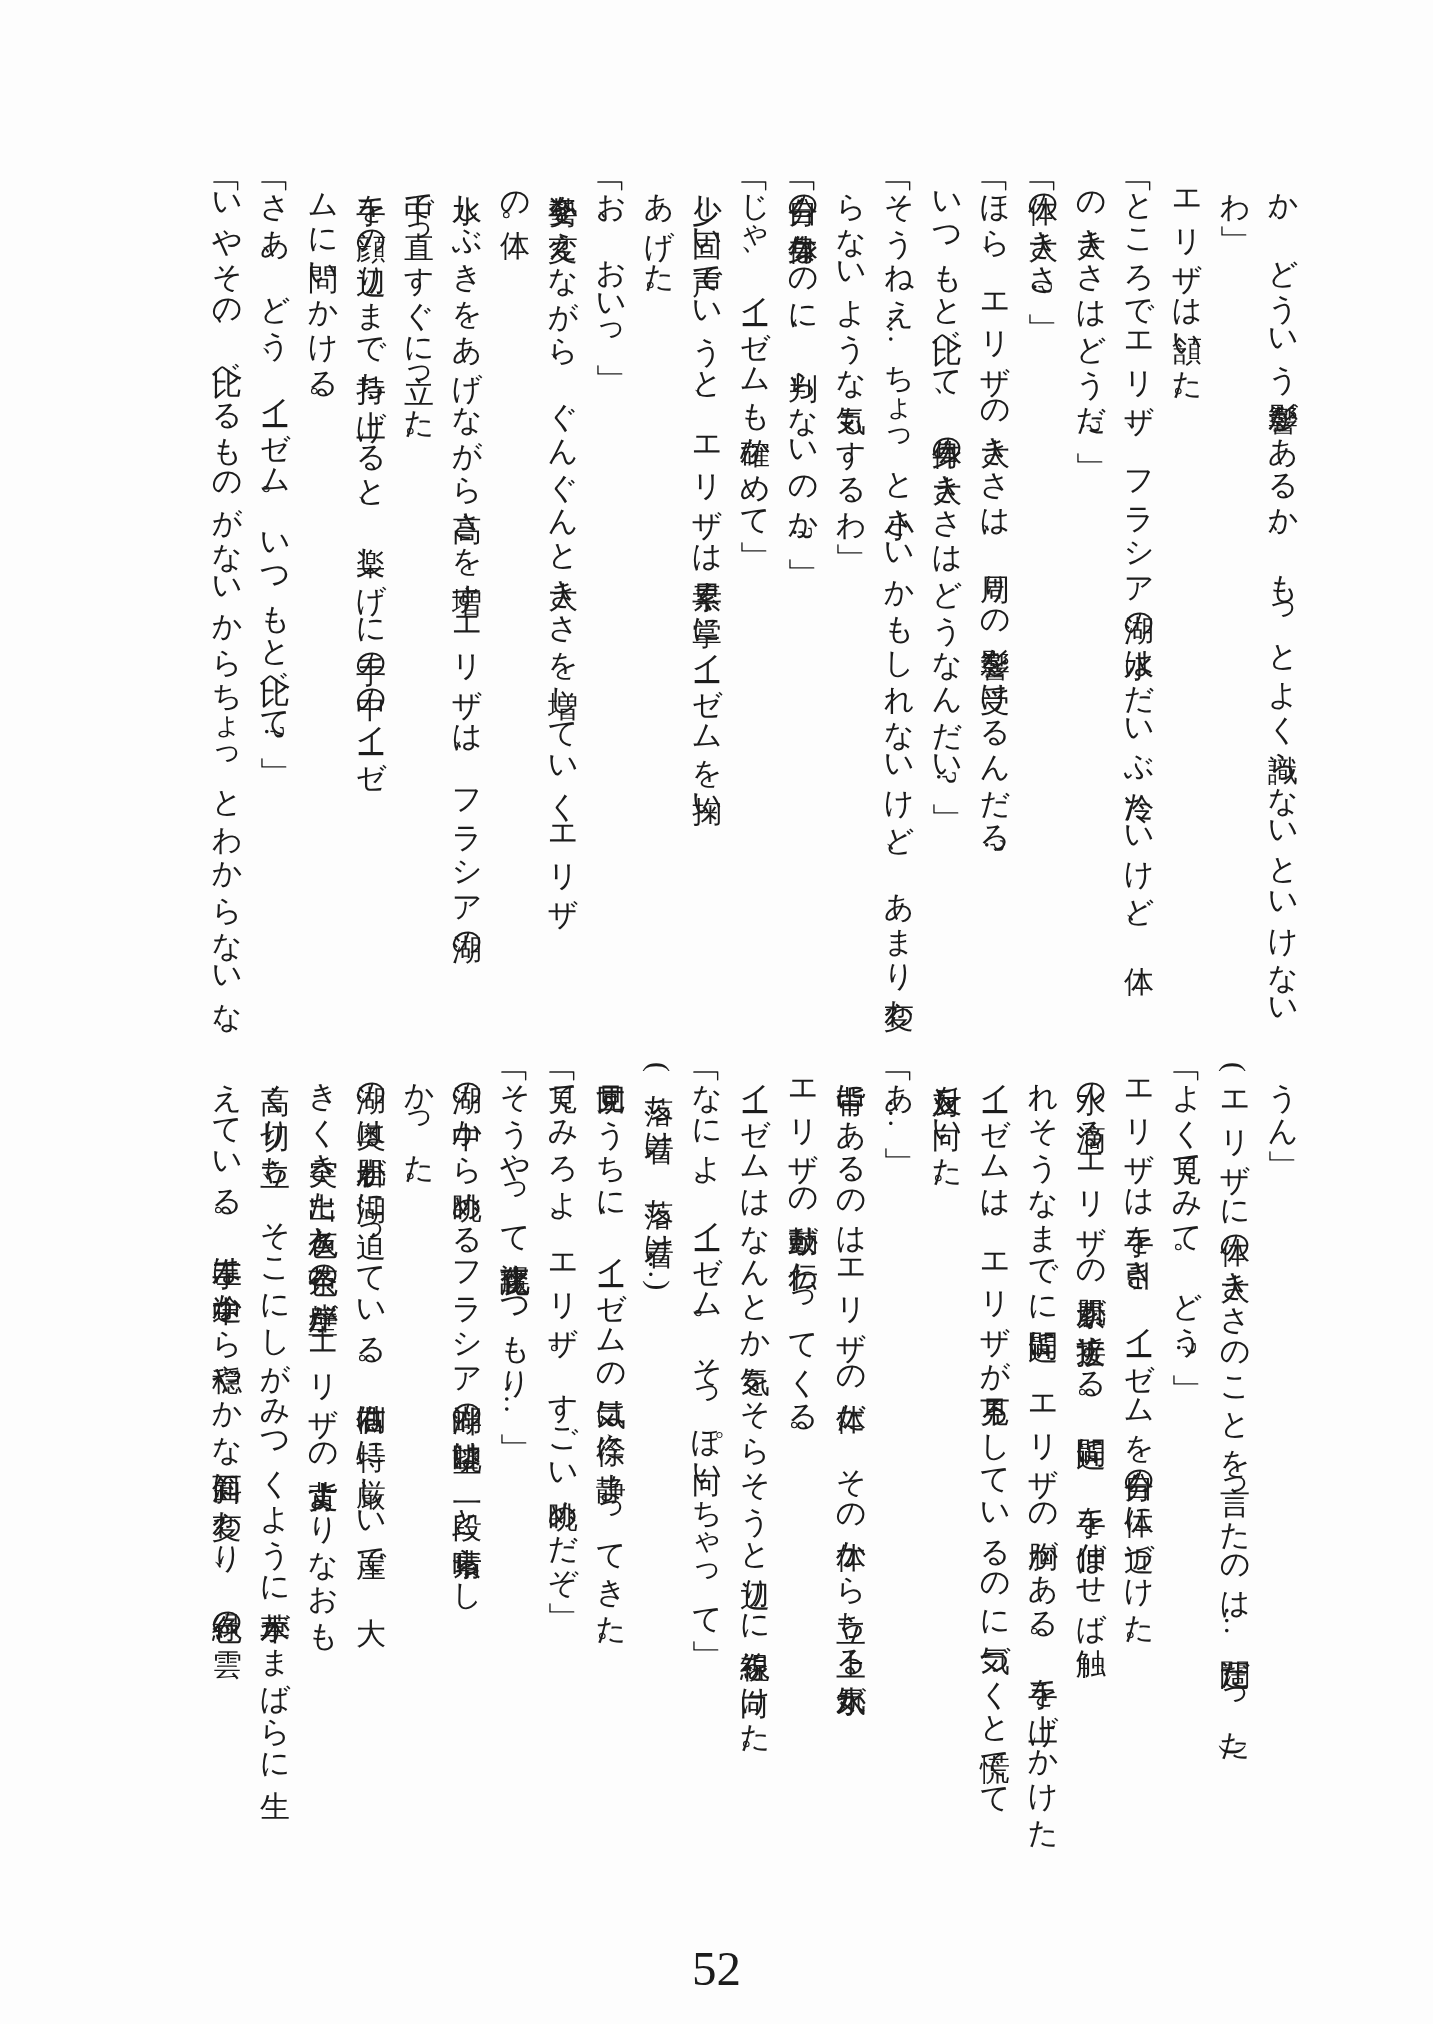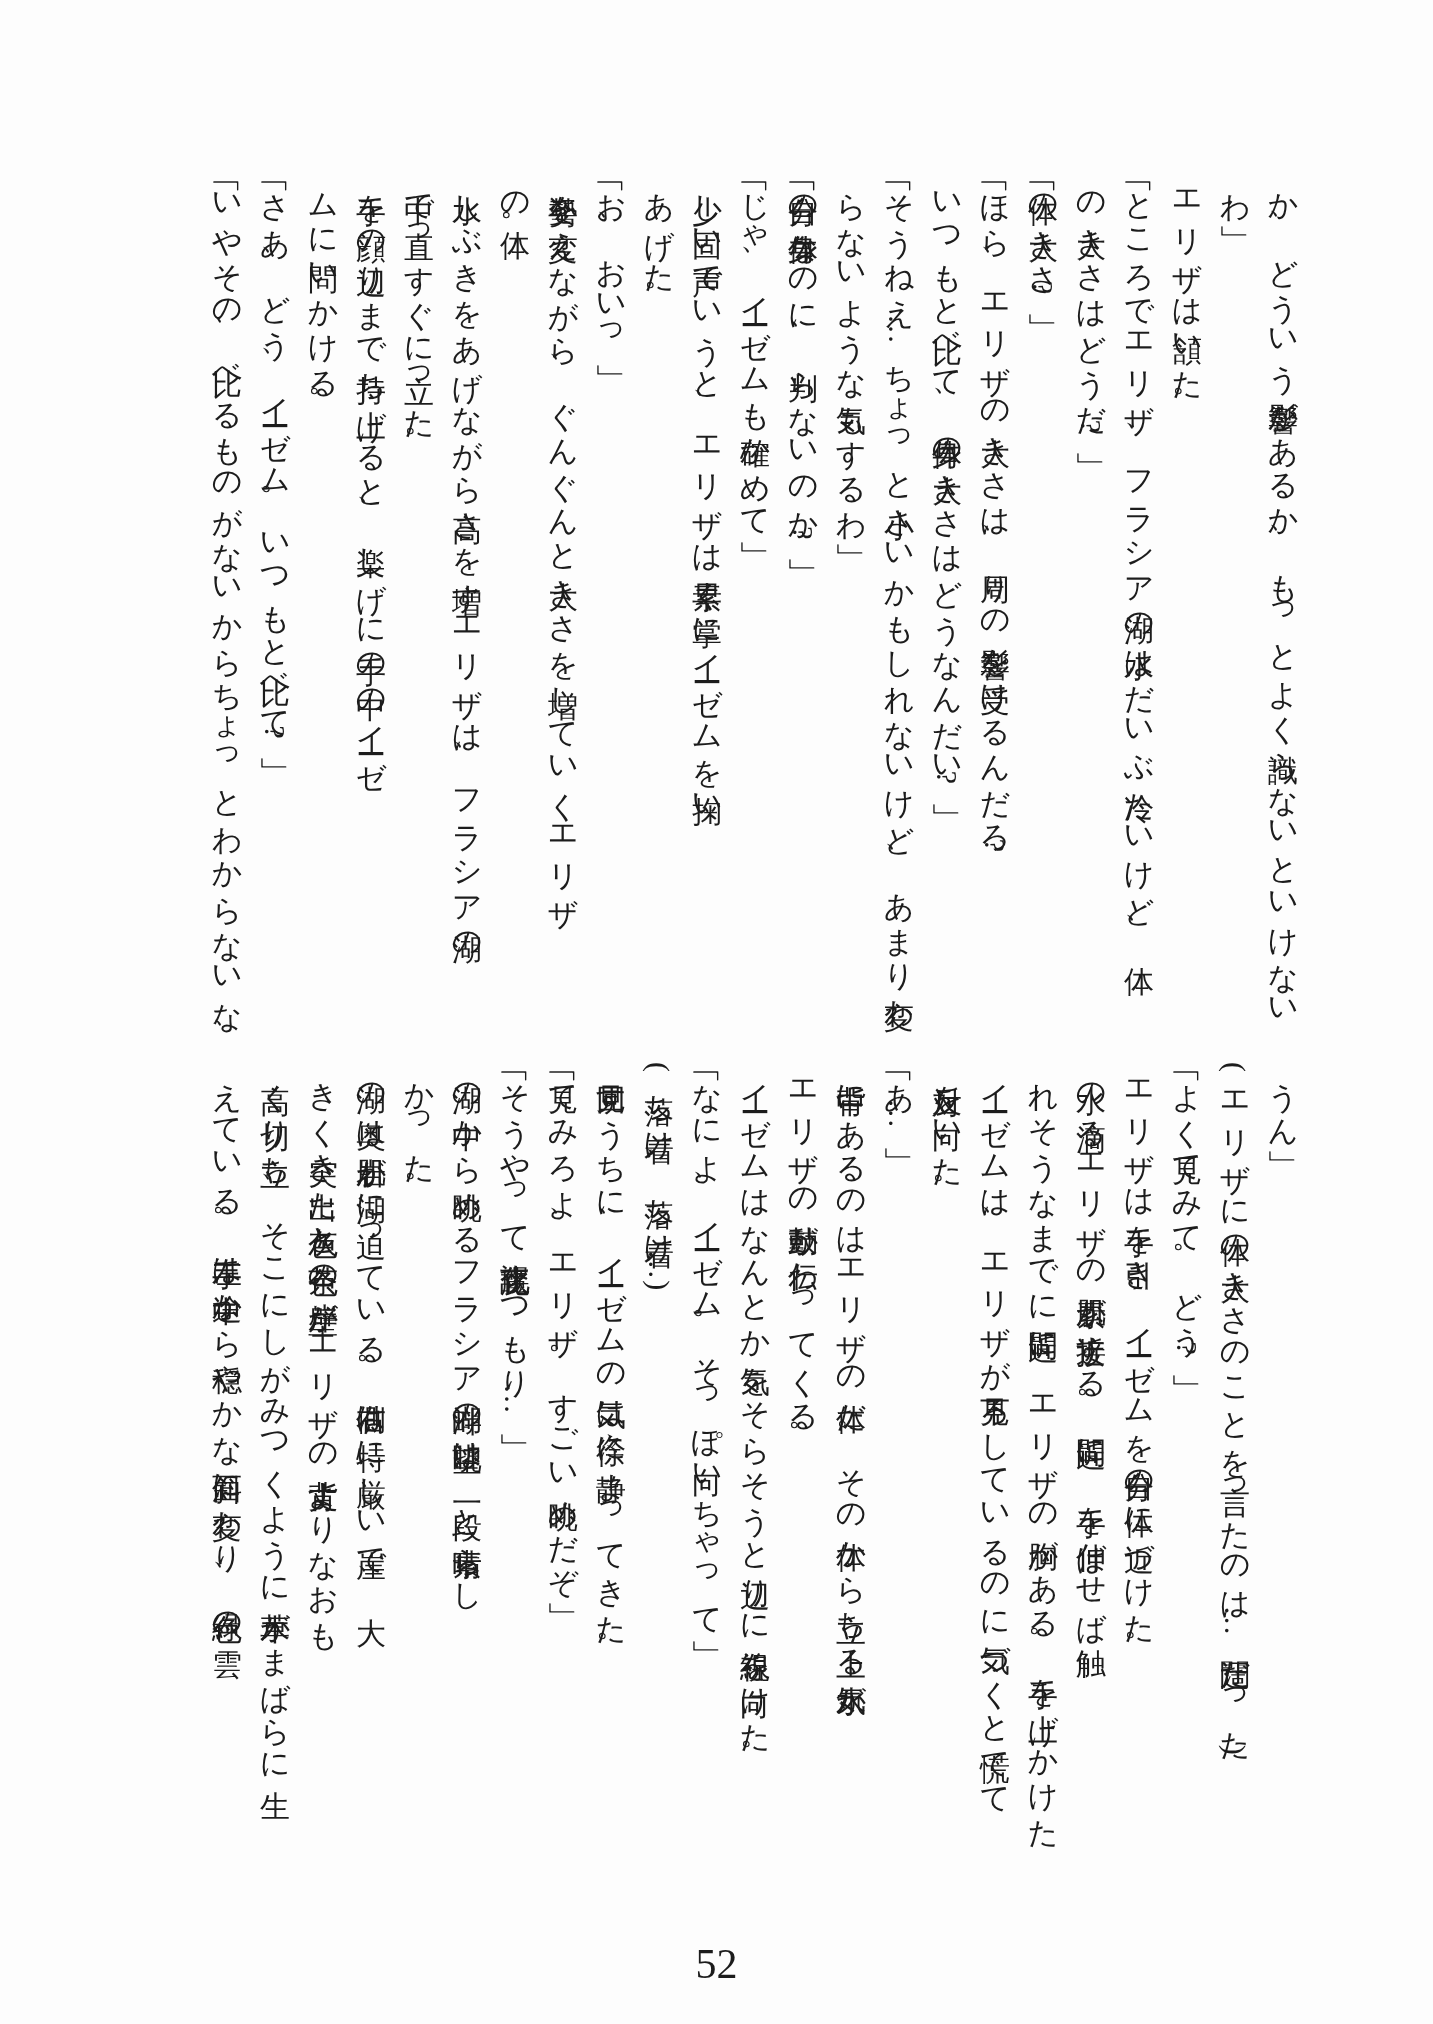--- a/index.html
+++ b/index.html
@@ -23,21 +23,21 @@
   .text-block .line{
     line-height:48px;          
     white-space:nowrap;        
   }
   .block-top{top:172px;right:126px;height:792px;}
   .block-bottom{top:1062px;right:126px;height:800px;}
   .page-number{
     position:absolute;
     top:1940px;left:0;width:100%;
     text-align:center;
-    font-size:42px;
+    font-size:49px;
     color:#1c1c1c;
   }
 </style>
 </head>
 <body>
 
 <div class="page">
 
   <section class="text-block block-top">
       <div class="line">か、どういう影響があるか、もっとよく識らないといけない</div>

